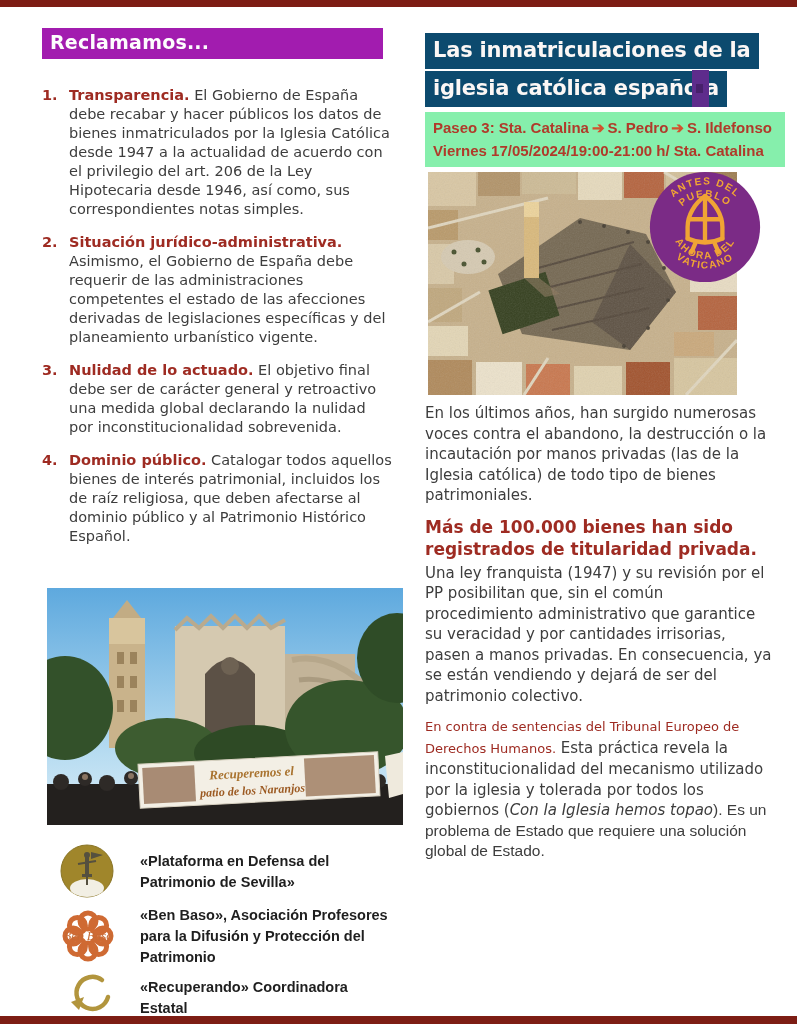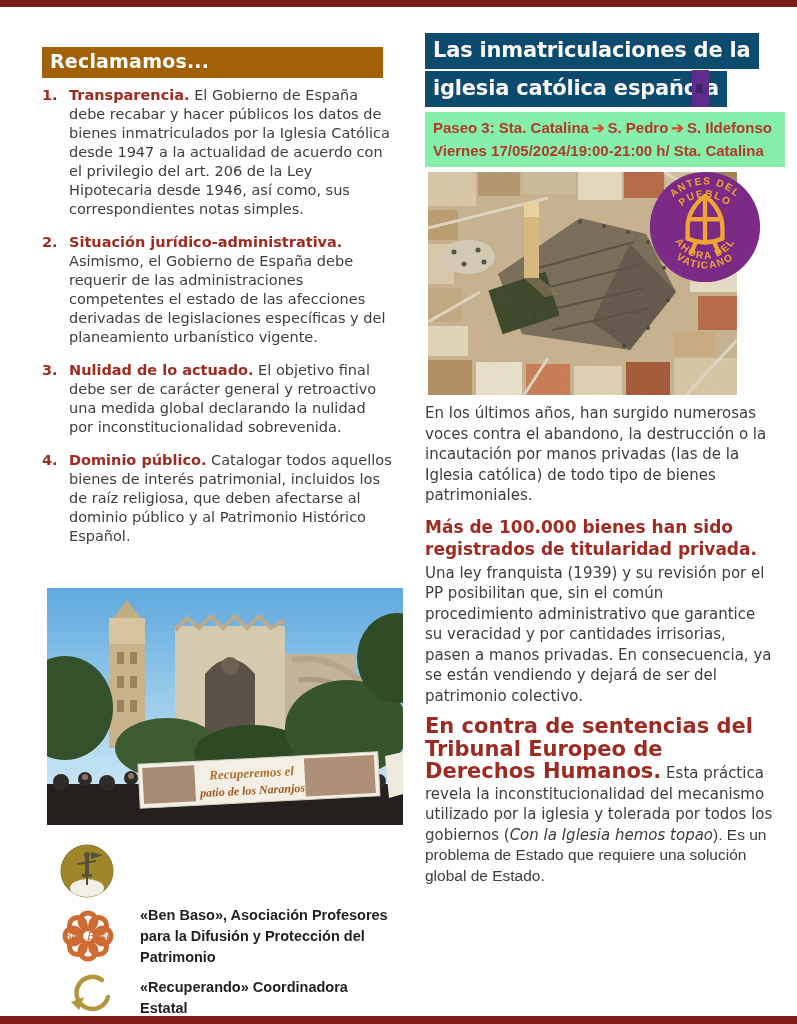--- a/index.html
+++ b/index.html
@@ -3,21 +3,21 @@
 <meta charset="utf-8">
 <style>
   html,body{margin:0;padding:0;background:#ffffff;}
   .page{position:relative;width:797px;height:1024px;background:#ffffff;overflow:hidden;
         font-family:"DejaVu Sans",sans-serif;color:#3c3c3c;}
   .strip{position:absolute;left:0;width:797px;background:#7d1d14;}
   .strip.top{top:0;height:7px;}
   .strip.bottom{bottom:0;height:8px;}
 
   
-  .left-header{position:absolute;left:42px;top:47px;width:325px;background:#a16207;color:#fdfdfd;
+  .left-header{position:absolute;left:42px;top:28px;width:325px;background:#a21caf;color:#fdfdfd;
                font-weight:bold;font-size:19px;padding:3px 8px 6px 8px;letter-spacing:.2px;}
   .claims{position:absolute;left:42px;top:86px;width:352px;font-size:14.5px;line-height:19px;
           color:#3d3d3d;}
   .claim{position:relative;padding-left:27px;margin-bottom:14px;}
   .claim-num{position:absolute;left:0;top:0;font-weight:bold;color:#9e2b22;}
   .claim-title{font-weight:bold;color:#9e2b22;}
 
   .crowd-photo{position:absolute;left:47px;top:588px;width:356px;height:237px;}
   .logos{position:absolute;left:42px;top:843px;width:352px;}
   .logo-row{position:absolute;left:0;display:flex;align-items:center;}
@@ -38,21 +38,21 @@
             line-height:23px;color:#b03a2a;padding:4px 8px 5px 8px;}
   .arrow{color:#d2512e;font-weight:bold;padding:0 3px;}
 
   .aerial-photo{position:absolute;left:428px;top:172px;width:309px;height:223px;}
   .badge{position:absolute;left:647px;top:169px;width:116px;height:116px;}
 
   .rtext{position:absolute;left:425px;top:403px;width:356px;font-size:15px;line-height:20.5px;
          color:#3d3d3d;}
   .rtext p{margin:0 8px 10px 0;}
   .rhead{color:#9e2b22;font-weight:bold;font-size:17px;line-height:22.5px;margin:0 0 2px 0;}
-  .rlead{color:#9e2b22;font-weight:bold;font-size:21px;}
+  .rlead{color:#9e2b22;font-weight:normal;font-size:13px;}
   .alt-font{font-family:"Liberation Sans",sans-serif;font-size:15.5px;}
   .ital{font-style:italic;}
 </style>
 </head>
 <body>
 
 <div class="page">
 
   <div class="strip top"></div>
   <div class="strip bottom"></div>
@@ -154,20 +154,21 @@
         <ellipse cx="29" cy="45" rx="17" ry="9" fill="#f2efe4"></ellipse>
         <g fill="#55503f" stroke="#55503f">
           <circle cx="29" cy="12" r="3" stroke="none"></circle>
           <rect x="27" y="14" width="4" height="17" stroke="none"></rect>
           <line x1="20" y1="21" x2="38" y2="18" stroke-width="2"></line>
           <polygon points="33,9 45,12 33,16" stroke="none"></polygon>
           <rect x="24" y="31" width="10" height="3" stroke="none"></rect>
           <line x1="29" y1="34" x2="29" y2="42" stroke-width="2"></line>
         </g>
       </svg>
+      <div class="logo-label">«Plataforma en Defensa del Patrimonio de Sevilla»</div>
     </div>
     <div class="logo-row" style="top:62px;">
       <svg class="logo-icon" width="84" height="56" viewBox="0 0 84 56" style="margin-left:4px;margin-right:10px;">
         <g fill="none" stroke="#cf6a33" stroke-width="5">
           <circle cx="57" cy="27" r="8"></circle>
             <circle cx="52.6" cy="37.6" r="8"></circle>
             <circle cx="42" cy="42" r="8"></circle>
           <circle cx="31.4" cy="37.6" r="8"></circle>
             <circle cx="27" cy="27" r="8"></circle>
             <circle cx="31.4" cy="16.4" r="8"></circle>
@@ -296,19 +297,19 @@
       <line x1="45" y1="52" x2="75" y2="52"></line>
       <line x1="50" y1="77" x2="46" y2="86"></line>
       <line x1="70" y1="77" x2="74" y2="86"></line>
     </g>
   </svg>
 
   <div class="rtext">
     <p>En los últimos años, han surgido numerosas voces contra el abandono, la destrucción o la incautación por manos privadas (las de la Iglesia católica) de todo tipo de bienes patrimoniales.</p>
 
     <div class="rhead">Más de 100.000 bienes han sido registrados de titularidad privada.</div>
-    <p>Una ley franquista (1939) y su revisión por el PP posibilitan que, sin el común procedimiento administrativo que garantice su veracidad y por cantidades irrisorias, pasen a manos privadas. En consecuencia, ya se están vendiendo y dejará de ser del patrimonio colectivo.</p>
+    <p>Una ley franquista (1947) y su revisión por el PP posibilitan que, sin el común procedimiento administrativo que garantice su veracidad y por cantidades irrisorias, pasen a manos privadas. En consecuencia, ya se están vendiendo y dejará de ser del patrimonio colectivo.</p>
 
     <p><span class="rlead">En contra de sentencias del Tribunal Europeo de Derechos Humanos.</span><span> Esta práctica revela la inconstitucionalidad del mecanismo utilizado por la iglesia y tolerada por todos los gobiernos (</span><span class="ital">Con la Iglesia hemos topao</span><span class="alt-font">). Es un problema de Estado que requiere una solución global de Estado.</span></p>
 
   </div>
 
 </div>
 
 </body></html>

